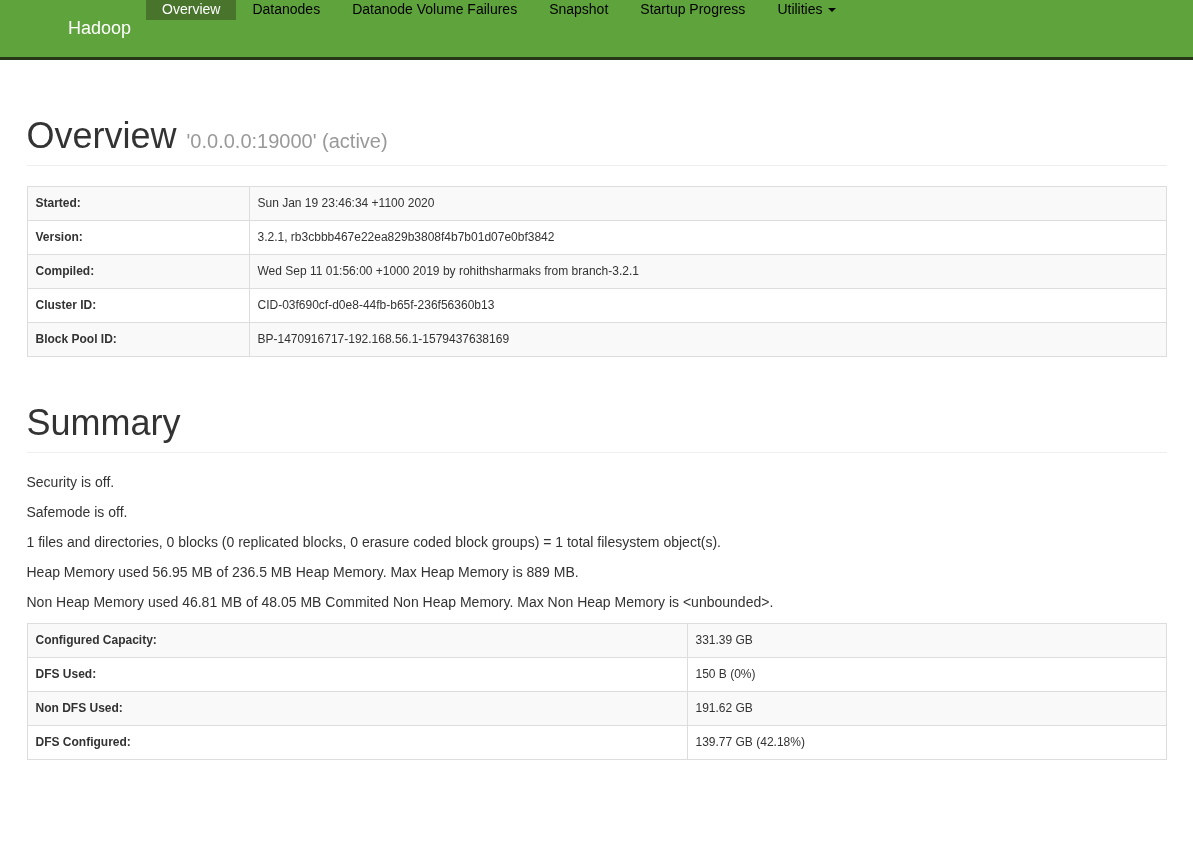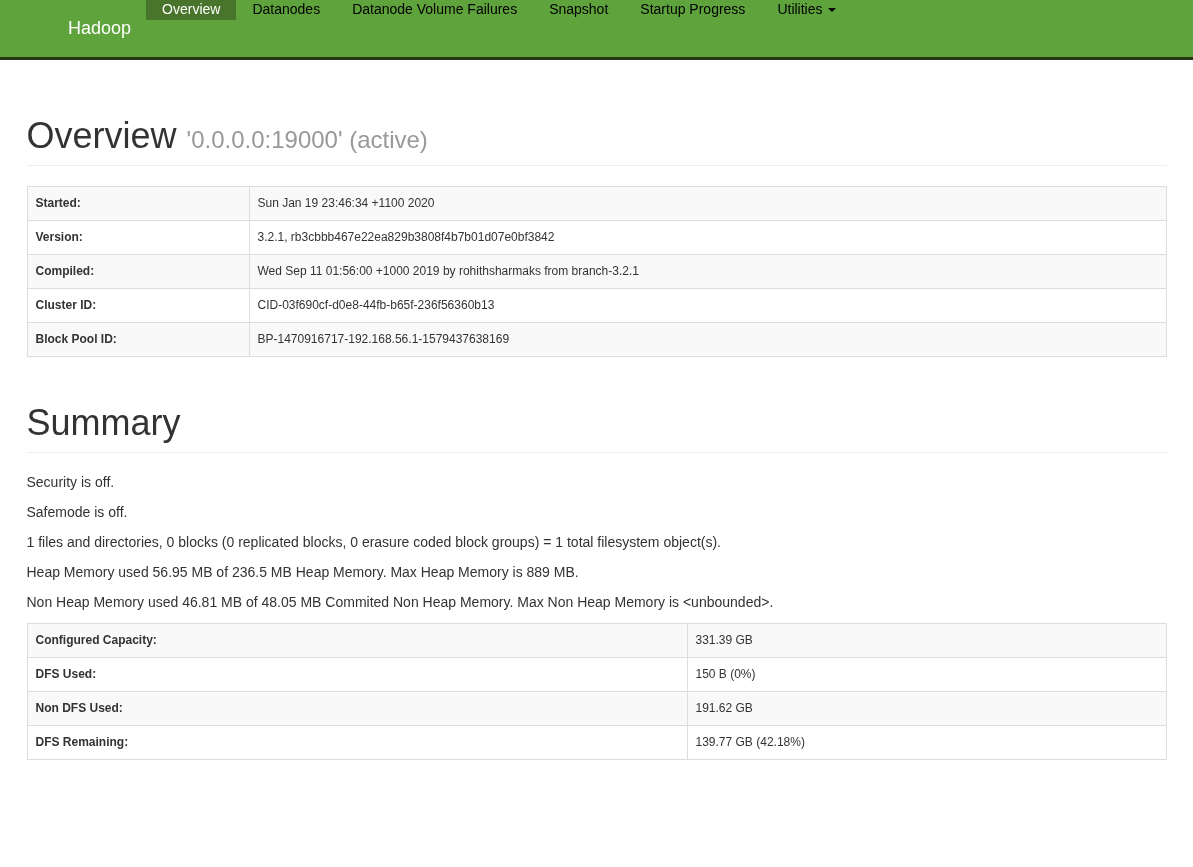--- a/index.html
+++ b/index.html
@@ -37,21 +37,21 @@
   }
   
   .container { width: 1140px; margin: 0 auto; }
   .page-header {
     padding-bottom: 9px; margin-bottom: 20px;
     border-bottom: 1px solid #eee;
   }
   .page-header.first { margin-top: 56px; }
   .page-header.second { margin-top: 46px; }
   h1 { font-size: 36px; font-weight: 400; color: #333; line-height: 1.1; }
-  h1 small { font-size: 24px; font-weight: 400; color: #999; }
+  h1 small { font-size: 20px; font-weight: 400; color: #999; }
   
   table {
     width: 100%; border-collapse: collapse;
     border: 1px solid #ddd;
     margin-bottom: 20px;
   }
   td, th {
     padding: 8px; border: 1px solid #ddd;
     text-align: left; vertical-align: top;
     font-size: 12px; line-height: 1.42857;
@@ -148,19 +148,19 @@
       </tr>
       <tr>
         <th>DFS Used:</th>
         <td>150 B (0%)</td>
       </tr>
       <tr>
         <th>Non DFS Used:</th>
         <td>191.62 GB</td>
       </tr>
       <tr>
-        <th>DFS Remaining:</th>
+        <th>DFS Configured:</th>
         <td>139.77 GB (42.18%)</td>
       </tr>
     </tbody>
   </table>
 
 </div>
 
 </body></html>

